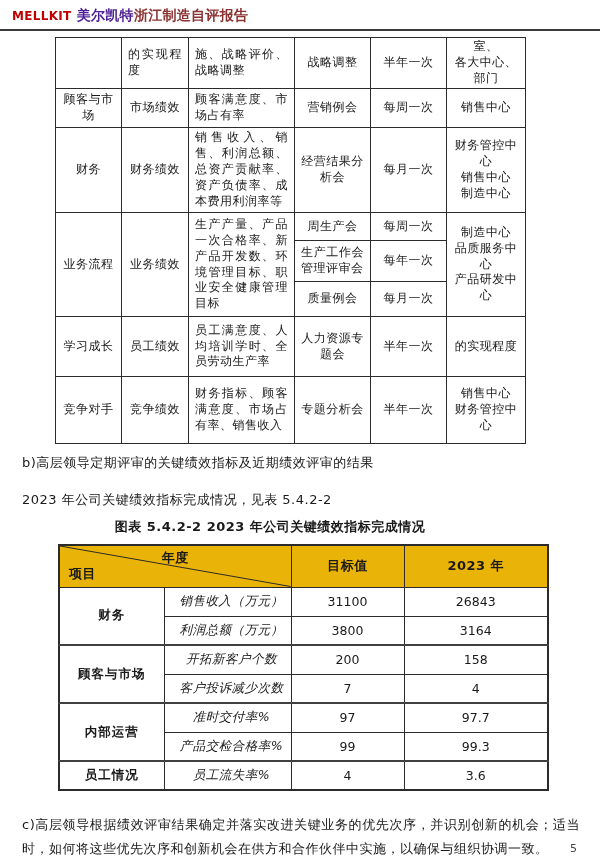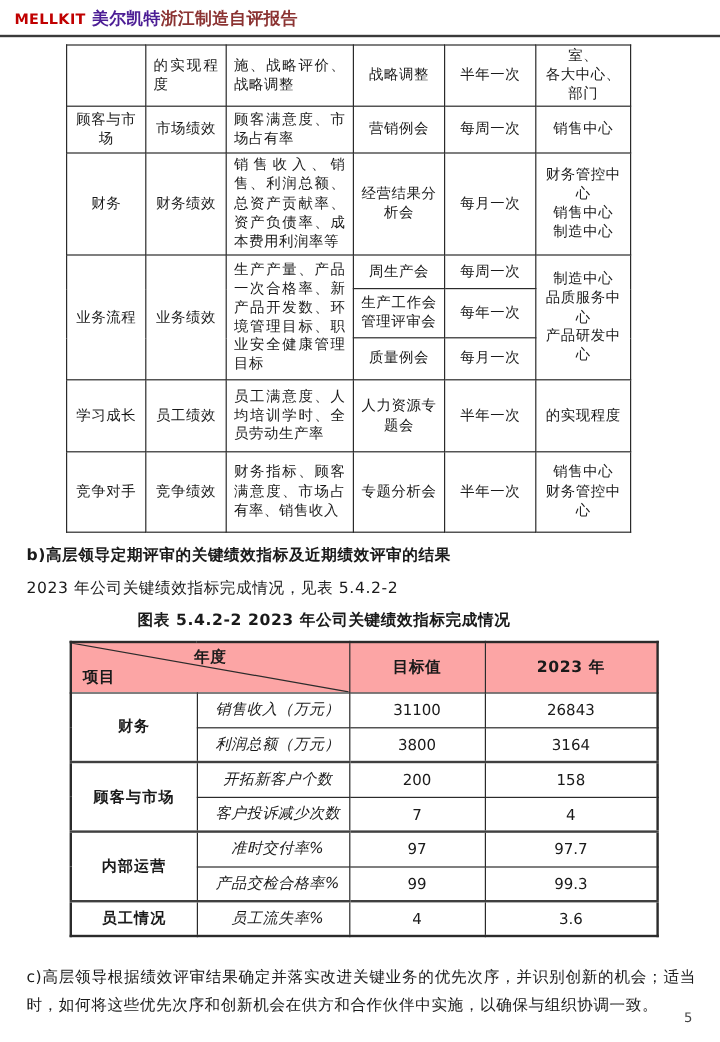--- a/index.html
+++ b/index.html
@@ -27,22 +27,22 @@
     padding:1px 3px; line-height:1.32; letter-spacing:0.5px;
   }
   .tbl1 td.just { text-align:justify; text-align-last:left; padding:2px 6px; }
   .ml { white-space:pre-line; }
   .h-r1 { height:51px; } .h-r2 { height:39px; } .h-r3 { height:85px; }
   .h-r4a { height:28px; } .h-r4b { height:41px; } .h-r4c { height:35px; }
   .h-r5 { height:60px; } .h-r6 { height:67px; }
 
   
   .para { margin-left:22px; margin-right:20px; font-size:13px; letter-spacing:0.5px; }
-  .b-head { margin-top:10px; font-weight:bold; }
-  .b-text { margin-top:9px; }
+  .b-head { margin-top:10px; font-weight:normal; }
+  .b-text { margin-top:19px; }
   .caption { margin-top:9px; width:540px; text-align:center; font-weight:bold; font-size:13px; letter-spacing:0.5px; }
   .c-para { margin-top:22px; font-weight:normal; text-align:justify; text-align-last:left; line-height:24px; }
 
   
   .tbl2 { margin:8px 0 0 58px; width:489px; font-size:12.5px; border:2px solid #2b2b2b; }
   .tbl2 th, .tbl2 td { border:1px solid #2b2b2b; vertical-align:middle; }
   .tbl2 thead tr { height:42px; }
   .tbl2 tbody tr { height:29px; }
   .tbl2 th { font-weight:bold; text-align:center; font-size:13px; letter-spacing:0.5px; }
   .tbl2 td.group { font-weight:bold; text-align:center; letter-spacing:1px; }
@@ -145,21 +145,21 @@
 <div class="caption">图表 5.4.2-2 2023 年公司关键绩效指标完成情况</div>
 
 <table class="tbl2">
   <colgroup>
     <col style="width:105px">
       <col style="width:127px">
       <col style="width:113px">
       <col style="width:144px">
   </colgroup>
   <thead>
-    <tr style="background-color: #fca5a5;">
+    <tr style="background-color: #eab308;">
       <th colspan="2" class="diag">
         <svg viewBox="0 0 100 100" preserveAspectRatio="none">
           <line x1="0" y1="0" x2="100" y2="100" stroke="#2b2b2b" stroke-width="1" vector-effect="non-scaling-stroke"></line>
         </svg>
         <span class="corner-top">年度</span>
         <span class="corner-bottom">项目</span>
       </th>
       <th>目标值</th>
       <th>2023 年</th>
     </tr>

